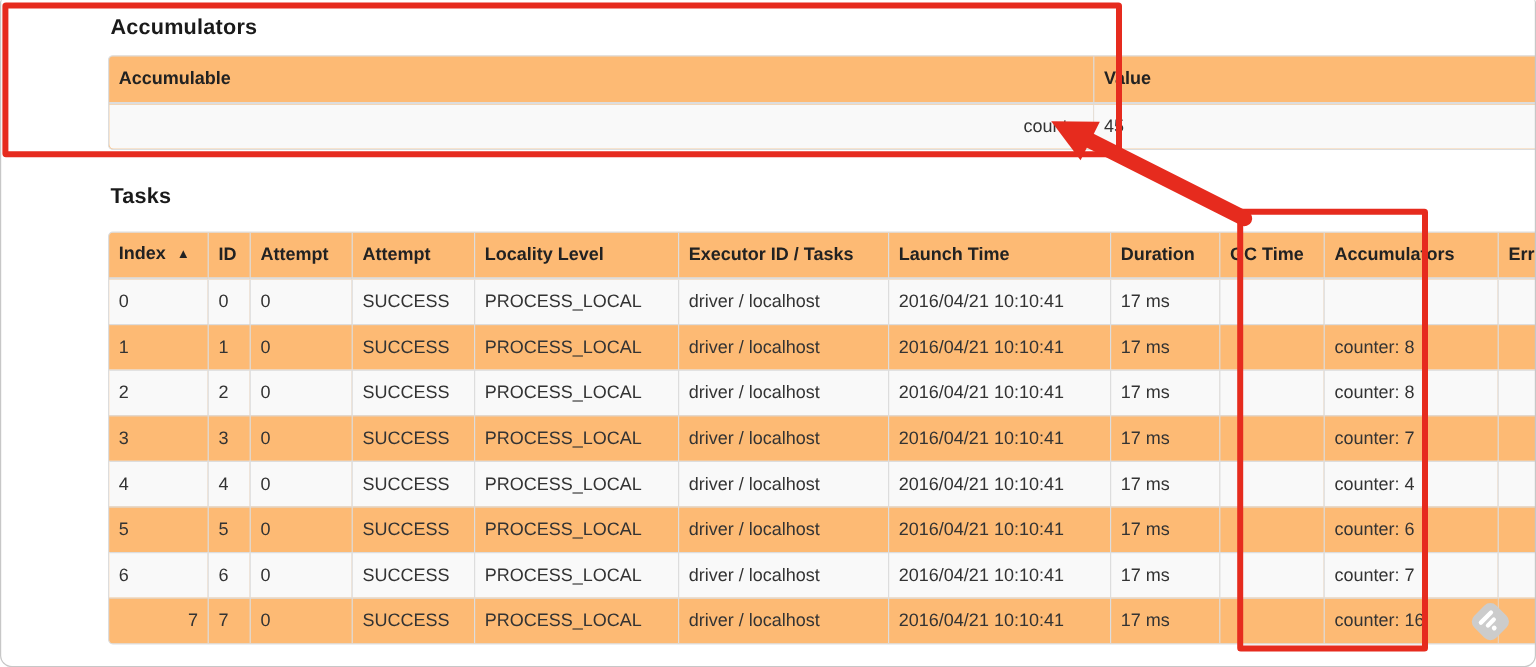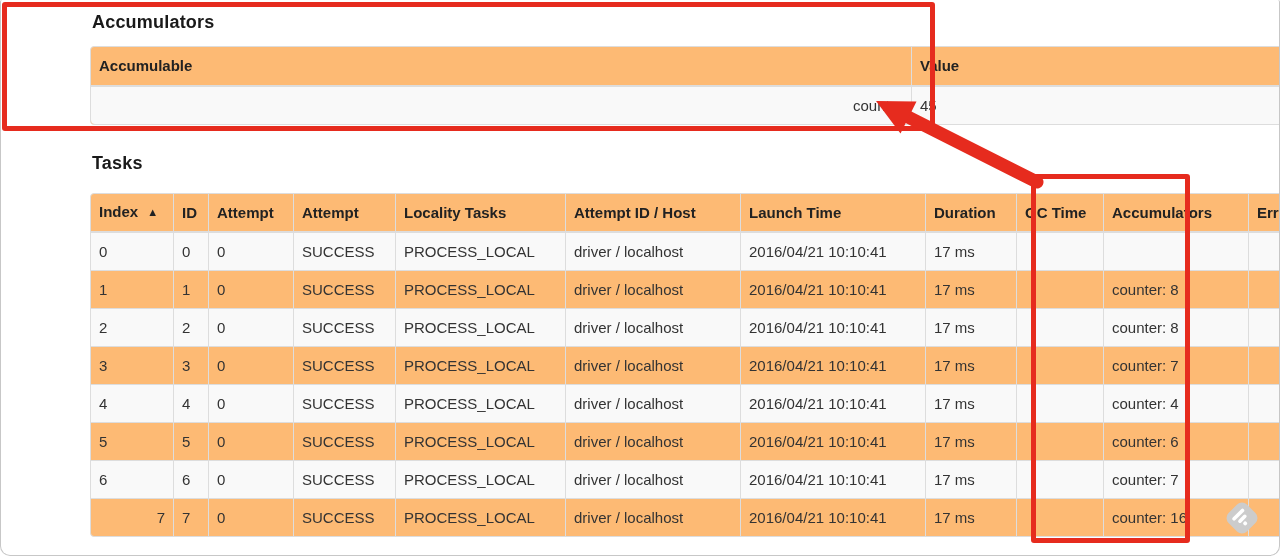--- a/index.html
+++ b/index.html
@@ -92,22 +92,22 @@
         <col style="width:87px">
       <col style="width:145px">
         <col>
     </colgroup>
     <thead>
       <tr>
         <th><span>Index</span><span class="sort-icon">▲</span></th>
         <th>ID</th>
         <th>Attempt</th>
         <th>Attempt</th>
-        <th>Locality Tasks</th>
-        <th>Attempt ID / Host</th>
+        <th>Locality Level</th>
+        <th>Executor ID / Tasks</th>
         <th>Launch Time</th>
         <th>Duration</th>
         <th>GC Time</th>
         <th>Accumulators</th>
         <th>Errors</th>
       </tr>
     </thead>
     <tbody id="tasks-tbody">
         <tr>
           <td>0</td>

